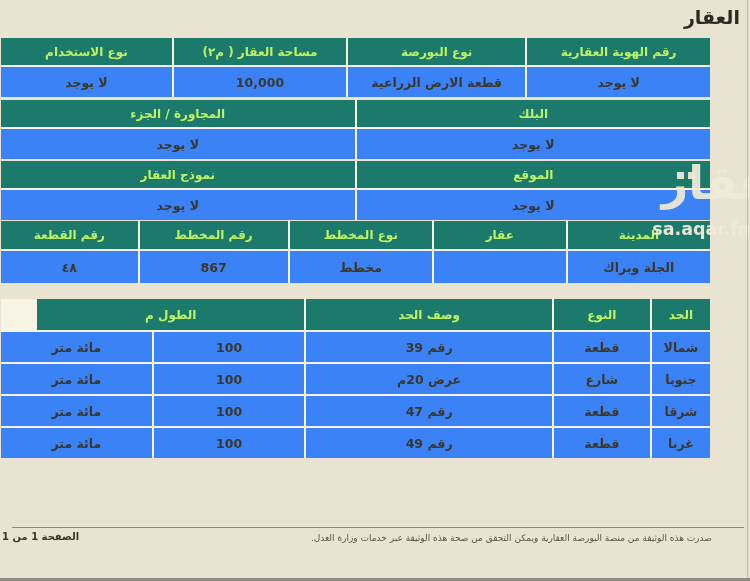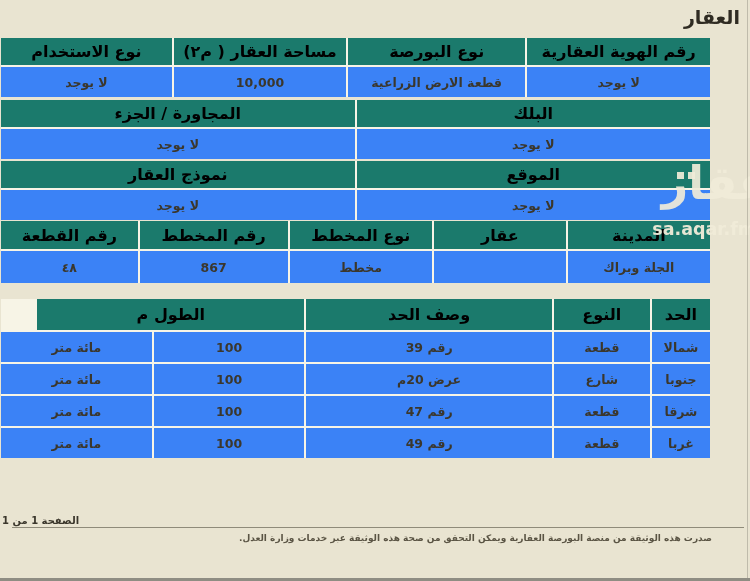--- a/index.html
+++ b/index.html
@@ -19,22 +19,22 @@
     position:absolute; top:6px; right:10px;
     font-size:19px; font-weight:bold; color:#2f2b22;
   }
   
   .tbl{
     position:absolute; right:40px; left:45px;
     display:grid; gap:2px;
     background:#f7f4e6;
   }
   .hcell{
-    background:#1b7a6c; color:#000000;
-    font-size:16px; font-weight:bold;
+    background:#1b7a6c; color:#bef264;
+    font-size:12px; font-weight:bold;
     display:flex; align-items:center; justify-content:center;
     text-align:center;
   }
   .vcell{
     background:#3b82f6; color:#3b372c;
     font-size:12.5px; font-weight:bold;
     display:flex; align-items:center; justify-content:center;
     text-align:center;
   }
   .t-property{ top:38px;  grid-template-columns:26fr 25.2fr 24.5fr 24.3fr; grid-template-rows:27px 30px;}
@@ -59,24 +59,24 @@
     font-size:17.5px; font-weight:bold;
     color:#f1ecd9; opacity:.95; direction:ltr;
   }
   
   .footer-line{
     position:absolute; top:527px; left:56px; right:6px;
     border-top:1px solid #8f8b7a;
   }
   .footer-note{
     position:absolute; top:533px; right:38px;
-    font-size:9px; color:#5a5444; font-weight:bold;
+    font-size:9px; color:#5a5444; font-weight:normal;
   }
   .footer-page{
-    position:absolute; top:515px; left:46px;
+    position:absolute; top:531px; left:46px;
     font-size:10px; color:#3b372c; font-weight:bold;
   }
   .bottom-strip{
     position:absolute; bottom:0; left:0; right:0;
     height:3px; background:#8f8d83;
   }
   .right-edge{
     position:absolute; top:0; bottom:0; right:2px;
     width:1px; background:rgba(140,138,125,.45);
   }

